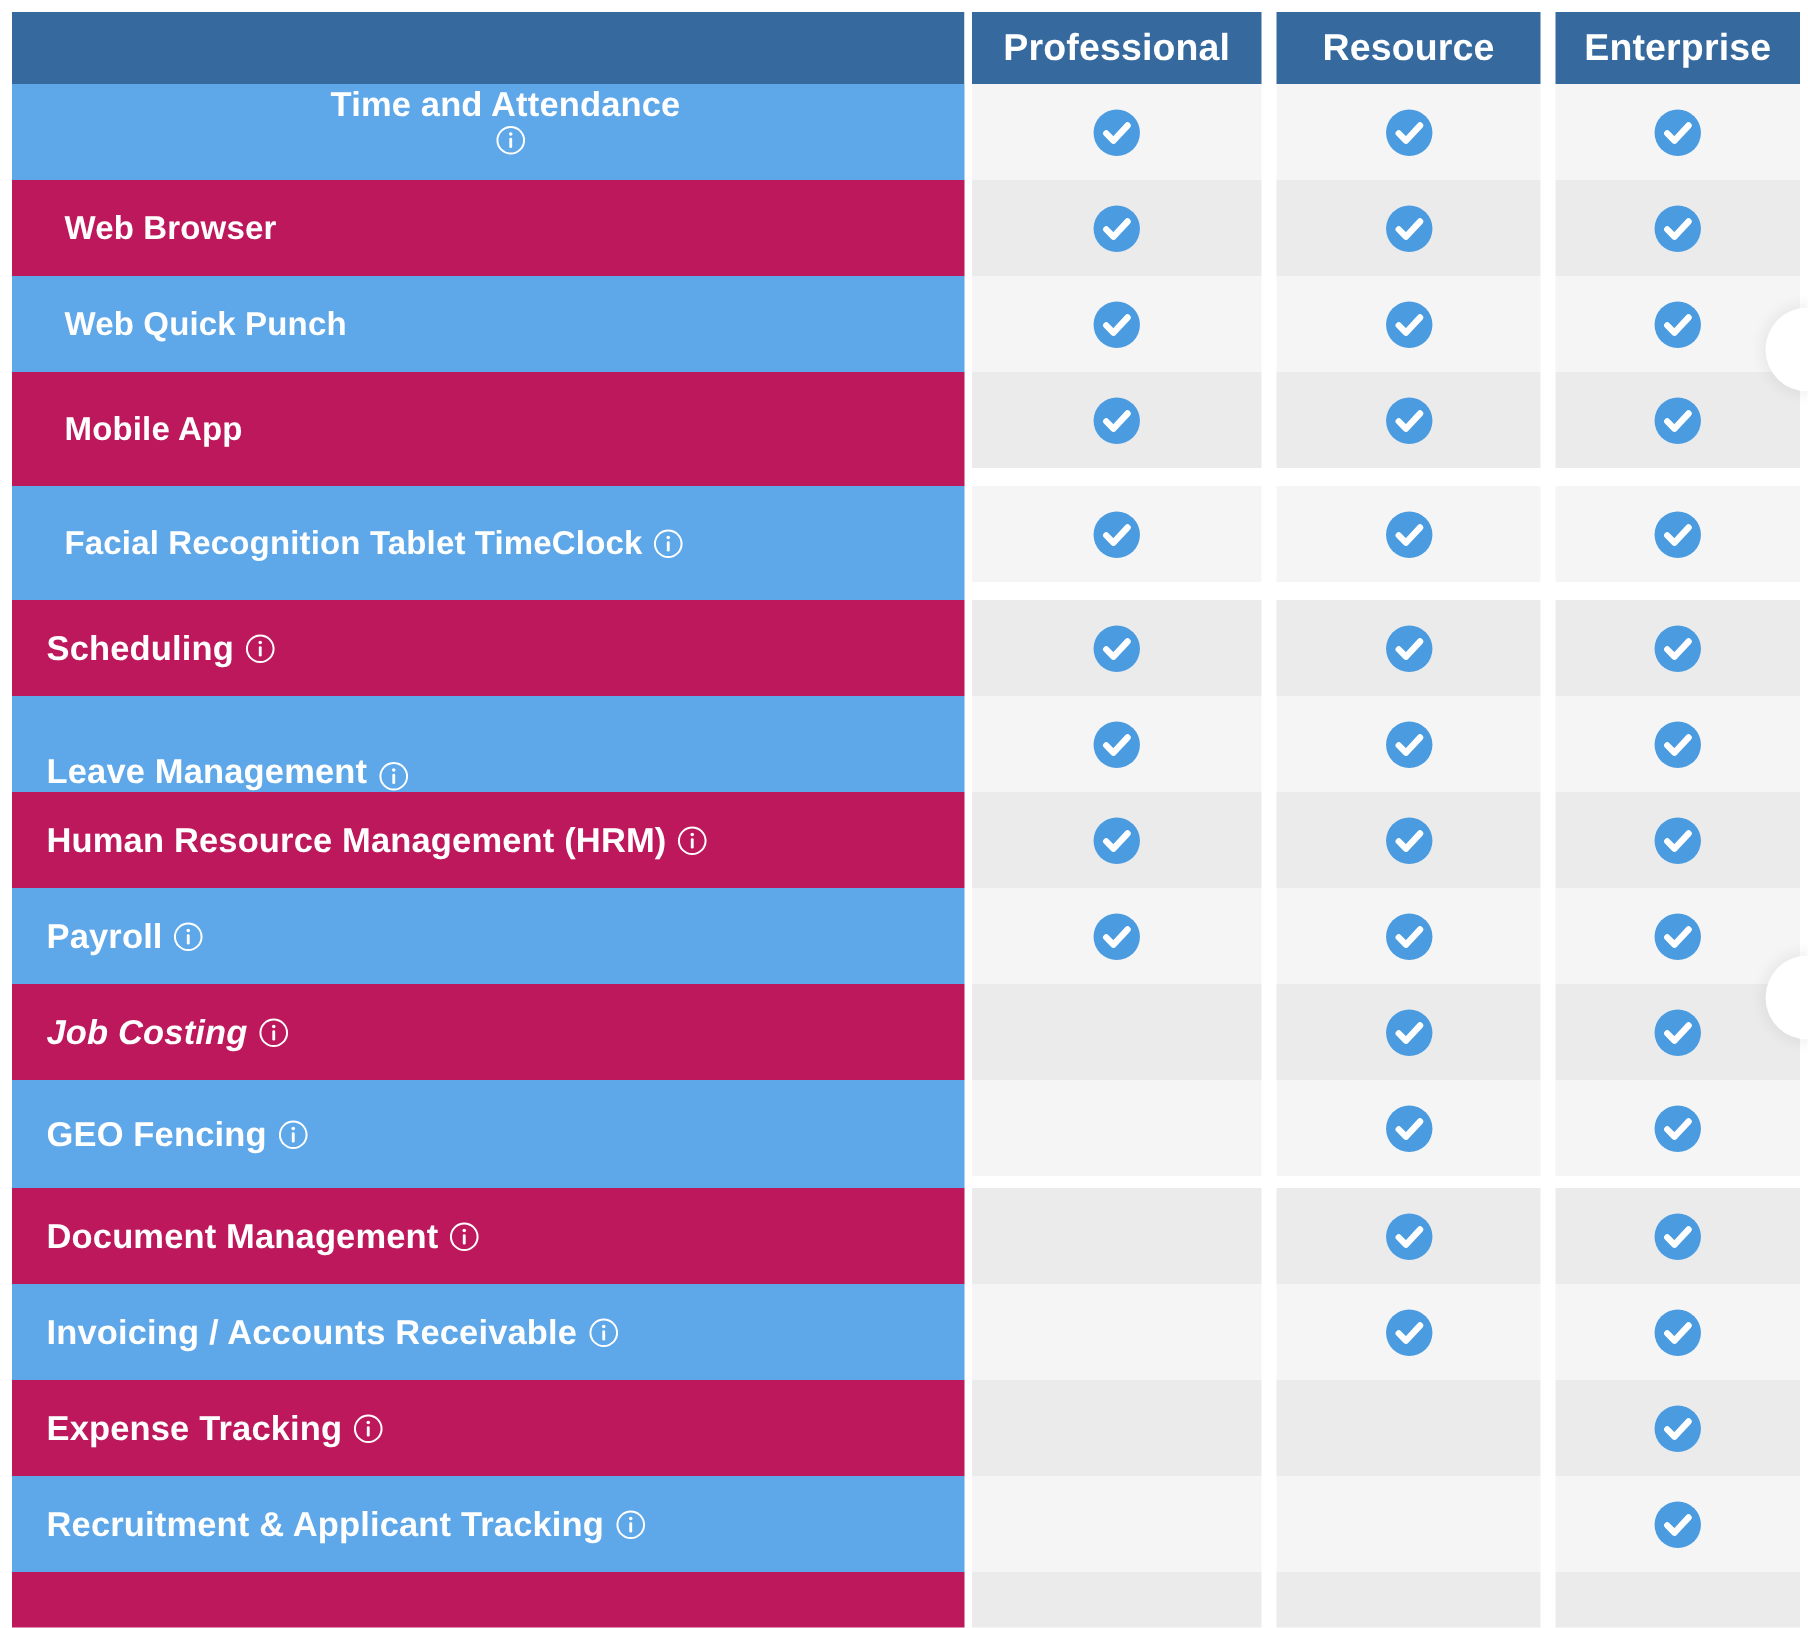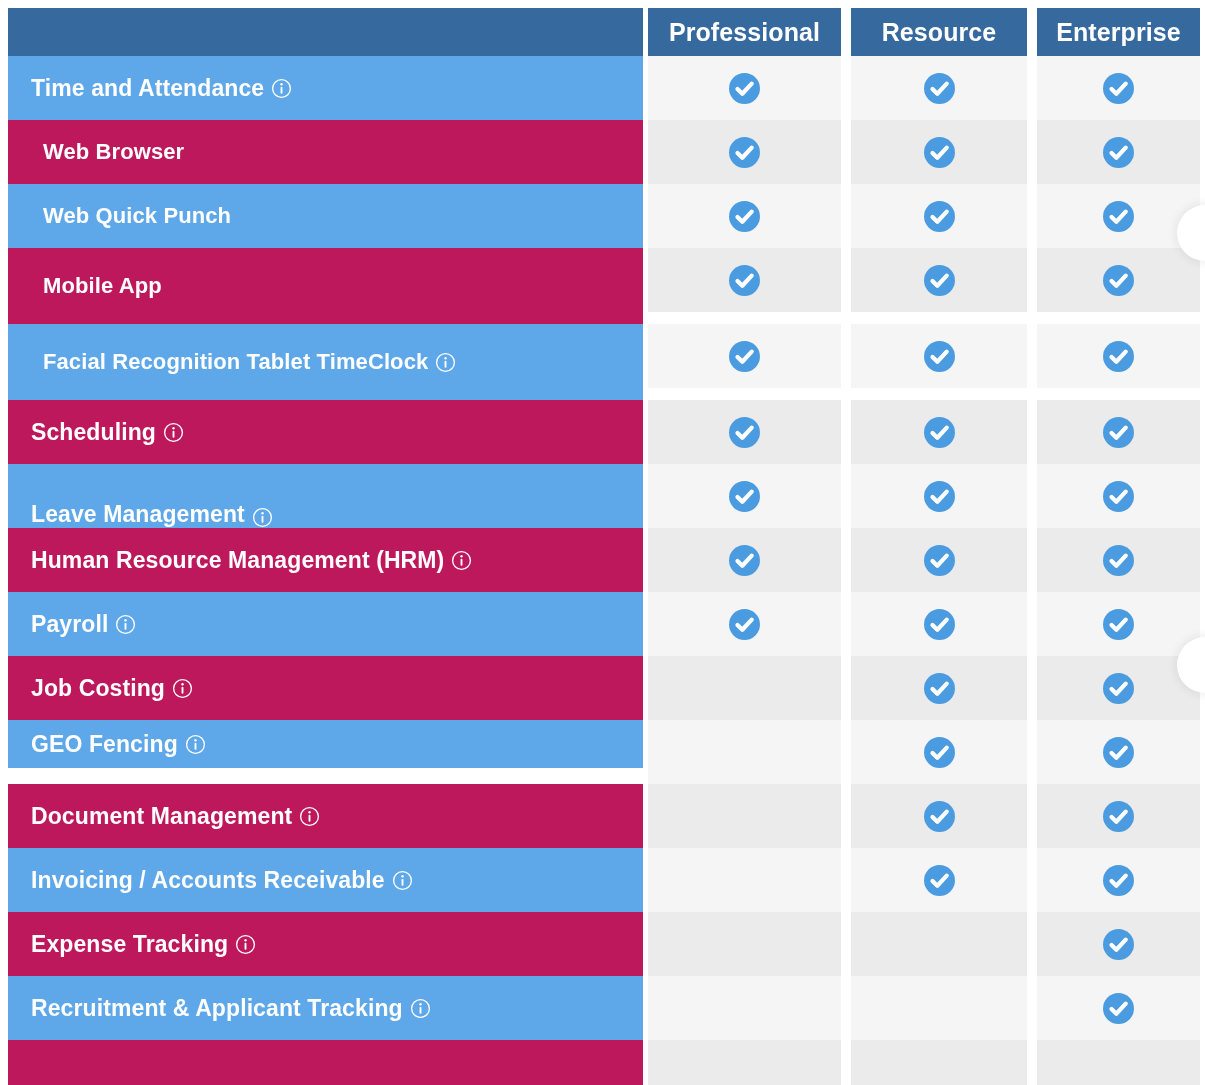--- a/index.html
+++ b/index.html
@@ -138,21 +138,21 @@
       </div>
       <div class="hdr-cell">
         <div class="hdr-cell-inner">Professional</div>
       </div>
       <div class="hdr-cell">
         <div class="hdr-cell-inner">Resource</div>
       </div>
       <div class="hdr-cell last">
         <div class="hdr-cell-inner">Enterprise</div>
       </div>
-      <div class="label-cell odd" style="height: 64px;">
+      <div class="label-cell odd" style="height: 64px; flex-direction: column;">
         <span class="label-text">Time and Attendance</span>
         <span class="info-icon">
           <svg viewBox="0 0 22 22" width="21" height="21" xmlns="http://www.w3.org/2000/svg">
             <circle cx="11" cy="11" r="9.3" fill="none" stroke="#ffffff" stroke-width="1.4"></circle>
             <circle cx="11" cy="6.6" r="1.25" fill="#ffffff"></circle>
             <rect x="10" y="9.2" width="2" height="7.2" rx="0.9" fill="#ffffff"></rect>
           </svg>
         </span>
       </div>
       <div class="data-cell odd" style="height: 64px;">
@@ -423,21 +423,21 @@
         </span>
       </div>
       <div class="data-cell odd" style="height: 64px;">
         <span>
           <svg class="check-icon" viewBox="0 0 32 32" xmlns="http://www.w3.org/2000/svg">
             <circle cx="16" cy="16" r="15" fill="#4A9BE0"></circle>
             <path d="M9.2 16.4 L13.9 21.1 L23.0 11.3" fill="none" stroke="#ffffff" stroke-width="4.1" stroke-linecap="round" stroke-linejoin="round"></path>
           </svg>
         </span>
       </div>
-      <div class="label-cell even" style="height: 64px;">
+      <div class="label-cell even" style="height: 64px; font-style: italic;">
         <span class="label-text">Job Costing</span>
         <span class="info-icon">
           <svg viewBox="0 0 22 22" width="21" height="21" xmlns="http://www.w3.org/2000/svg">
             <circle cx="11" cy="11" r="9.3" fill="none" stroke="#ffffff" stroke-width="1.4"></circle>
             <circle cx="11" cy="6.6" r="1.25" fill="#ffffff"></circle>
             <rect x="10" y="9.2" width="2" height="7.2" rx="0.9" fill="#ffffff"></rect>
           </svg>
         </span>
       </div>
       <div class="data-cell even" style="height: 64px;"></div>
@@ -450,21 +450,21 @@
         </span>
       </div>
       <div class="data-cell even" style="height: 64px;">
         <span>
           <svg class="check-icon" viewBox="0 0 32 32" xmlns="http://www.w3.org/2000/svg">
             <circle cx="16" cy="16" r="15" fill="#4A9BE0"></circle>
             <path d="M9.2 16.4 L13.9 21.1 L23.0 11.3" fill="none" stroke="#ffffff" stroke-width="4.1" stroke-linecap="round" stroke-linejoin="round"></path>
           </svg>
         </span>
       </div>
-      <div class="label-cell odd" style="height: 48px;">
+      <div class="label-cell odd" style="height: 72px;">
         <span class="label-text">GEO Fencing</span>
         <span class="info-icon">
           <svg viewBox="0 0 22 22" width="21" height="21" xmlns="http://www.w3.org/2000/svg">
             <circle cx="11" cy="11" r="9.3" fill="none" stroke="#ffffff" stroke-width="1.4"></circle>
             <circle cx="11" cy="6.6" r="1.25" fill="#ffffff"></circle>
             <rect x="10" y="9.2" width="2" height="7.2" rx="0.9" fill="#ffffff"></rect>
           </svg>
         </span>
       </div>
       <div class="data-cell odd" style="height: 64px;"></div>

